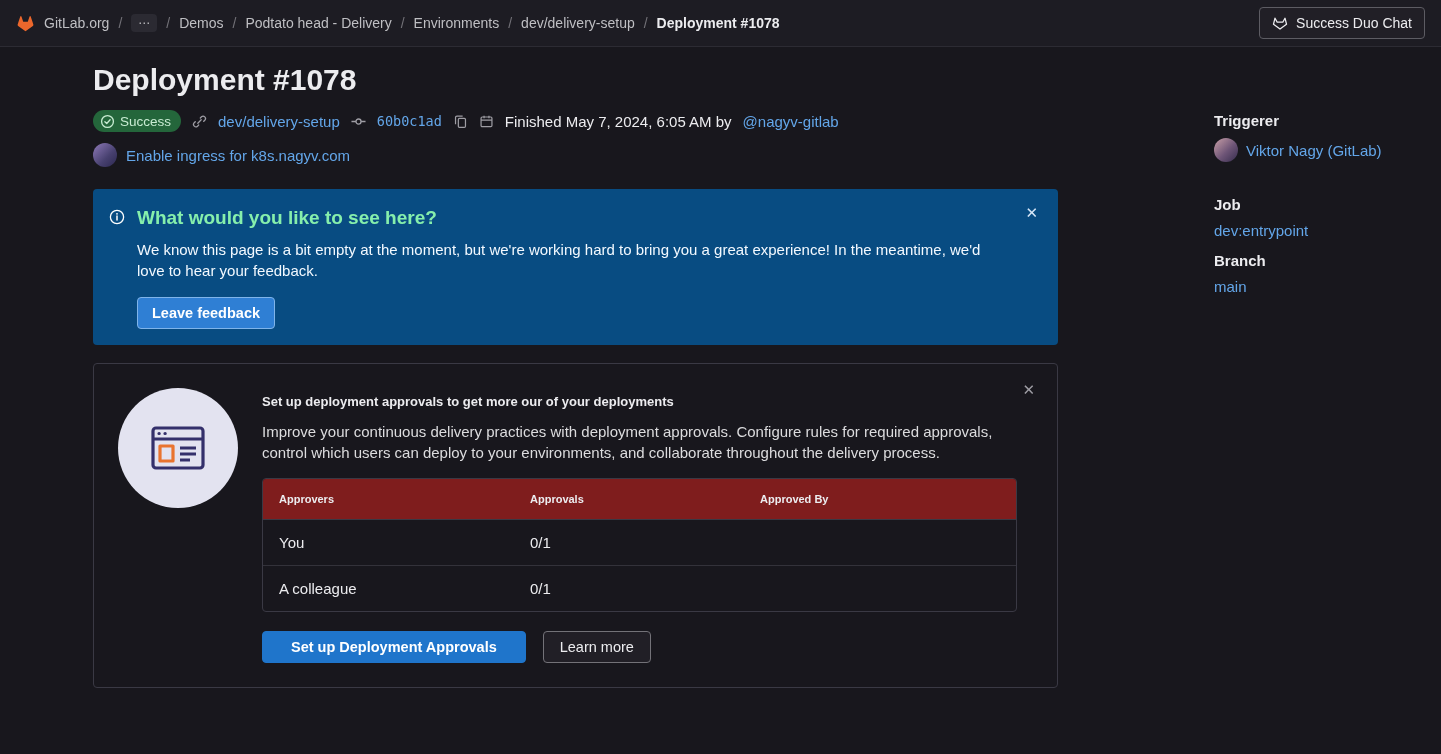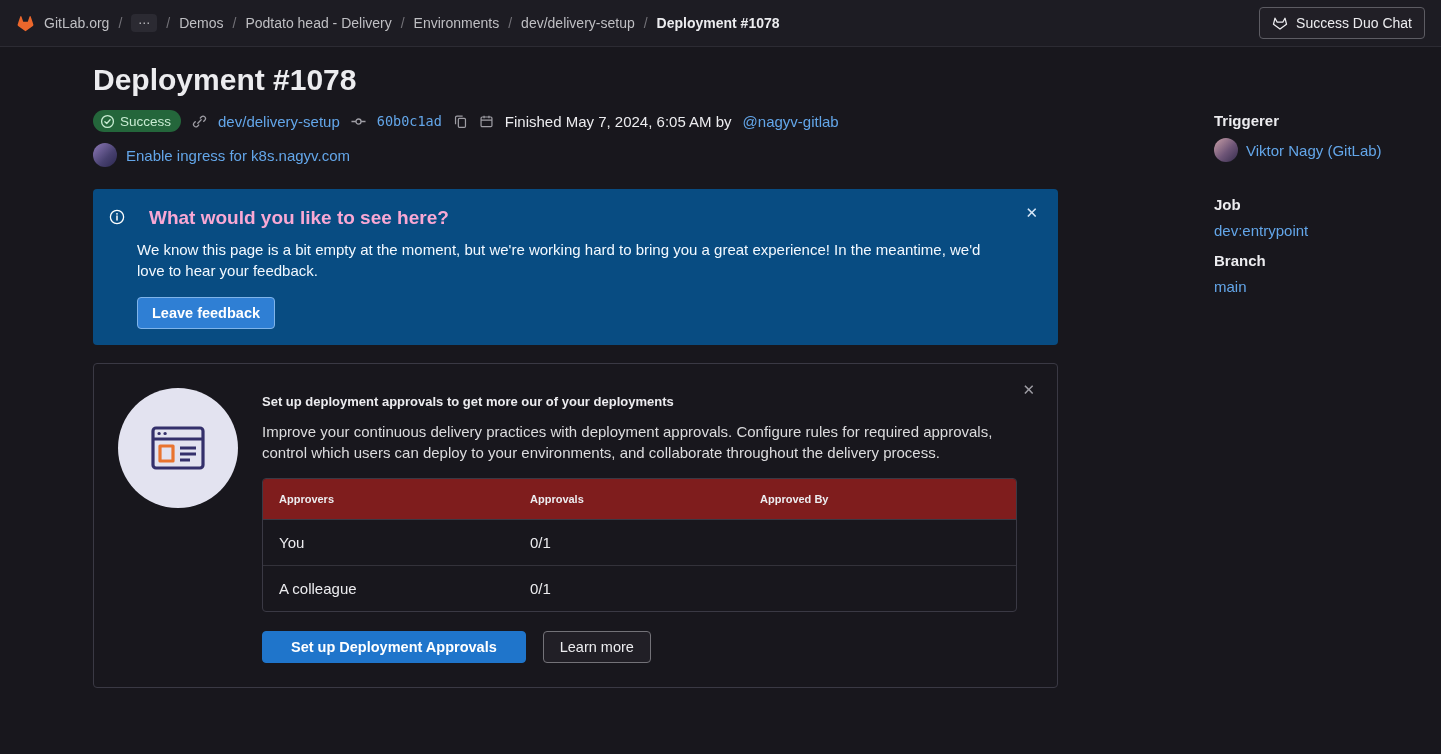--- a/index.html
+++ b/index.html
@@ -52,21 +52,21 @@
   .avatar { width:24px; height:24px; border-radius:50%; display:inline-block; flex:0 0 24px; }
   .avatar-commit { background:linear-gradient(135deg,#8f7ab8 0%,#47406f 60%,#2c2850 100%); }
   .avatar-trig   { background:linear-gradient(135deg,#caa0a8 0%,#6e5577 55%,#352c4d 100%); }
 
   
   .banner {
     position:relative; background:#084c82; border-radius:4px;
     margin-top:22px; padding:16px 16px 16px; display:flex; gap:12px;
   }
   .banner-info-icon { color:#fff; margin-top:4px; flex:0 0 16px; }
-  .banner h2 { margin:2px 12px 10px; font-size:19px; font-weight:700; color:#f9a8d4; }
+  .banner h2 { margin:2px 0 10px; font-size:19px; font-weight:700; color:#86efac; }
   .banner p { margin:0 0 16px; font-size:15px; line-height:1.4; color:#f3f9ff; max-width:862px; }
   .btn-banner {
     background:#2f7fd4; border:1px solid #7fb4ea; border-radius:4px;
     color:#fff; font-size:14.5px; font-weight:700; padding:7px 14px;
   }
   .close-btn {
     position:absolute; top:12px; right:16px;
     background:none; border:none; font-size:15px; line-height:1; padding:4px;
   }
   .banner .close-btn { color:#d7e7f8; }

